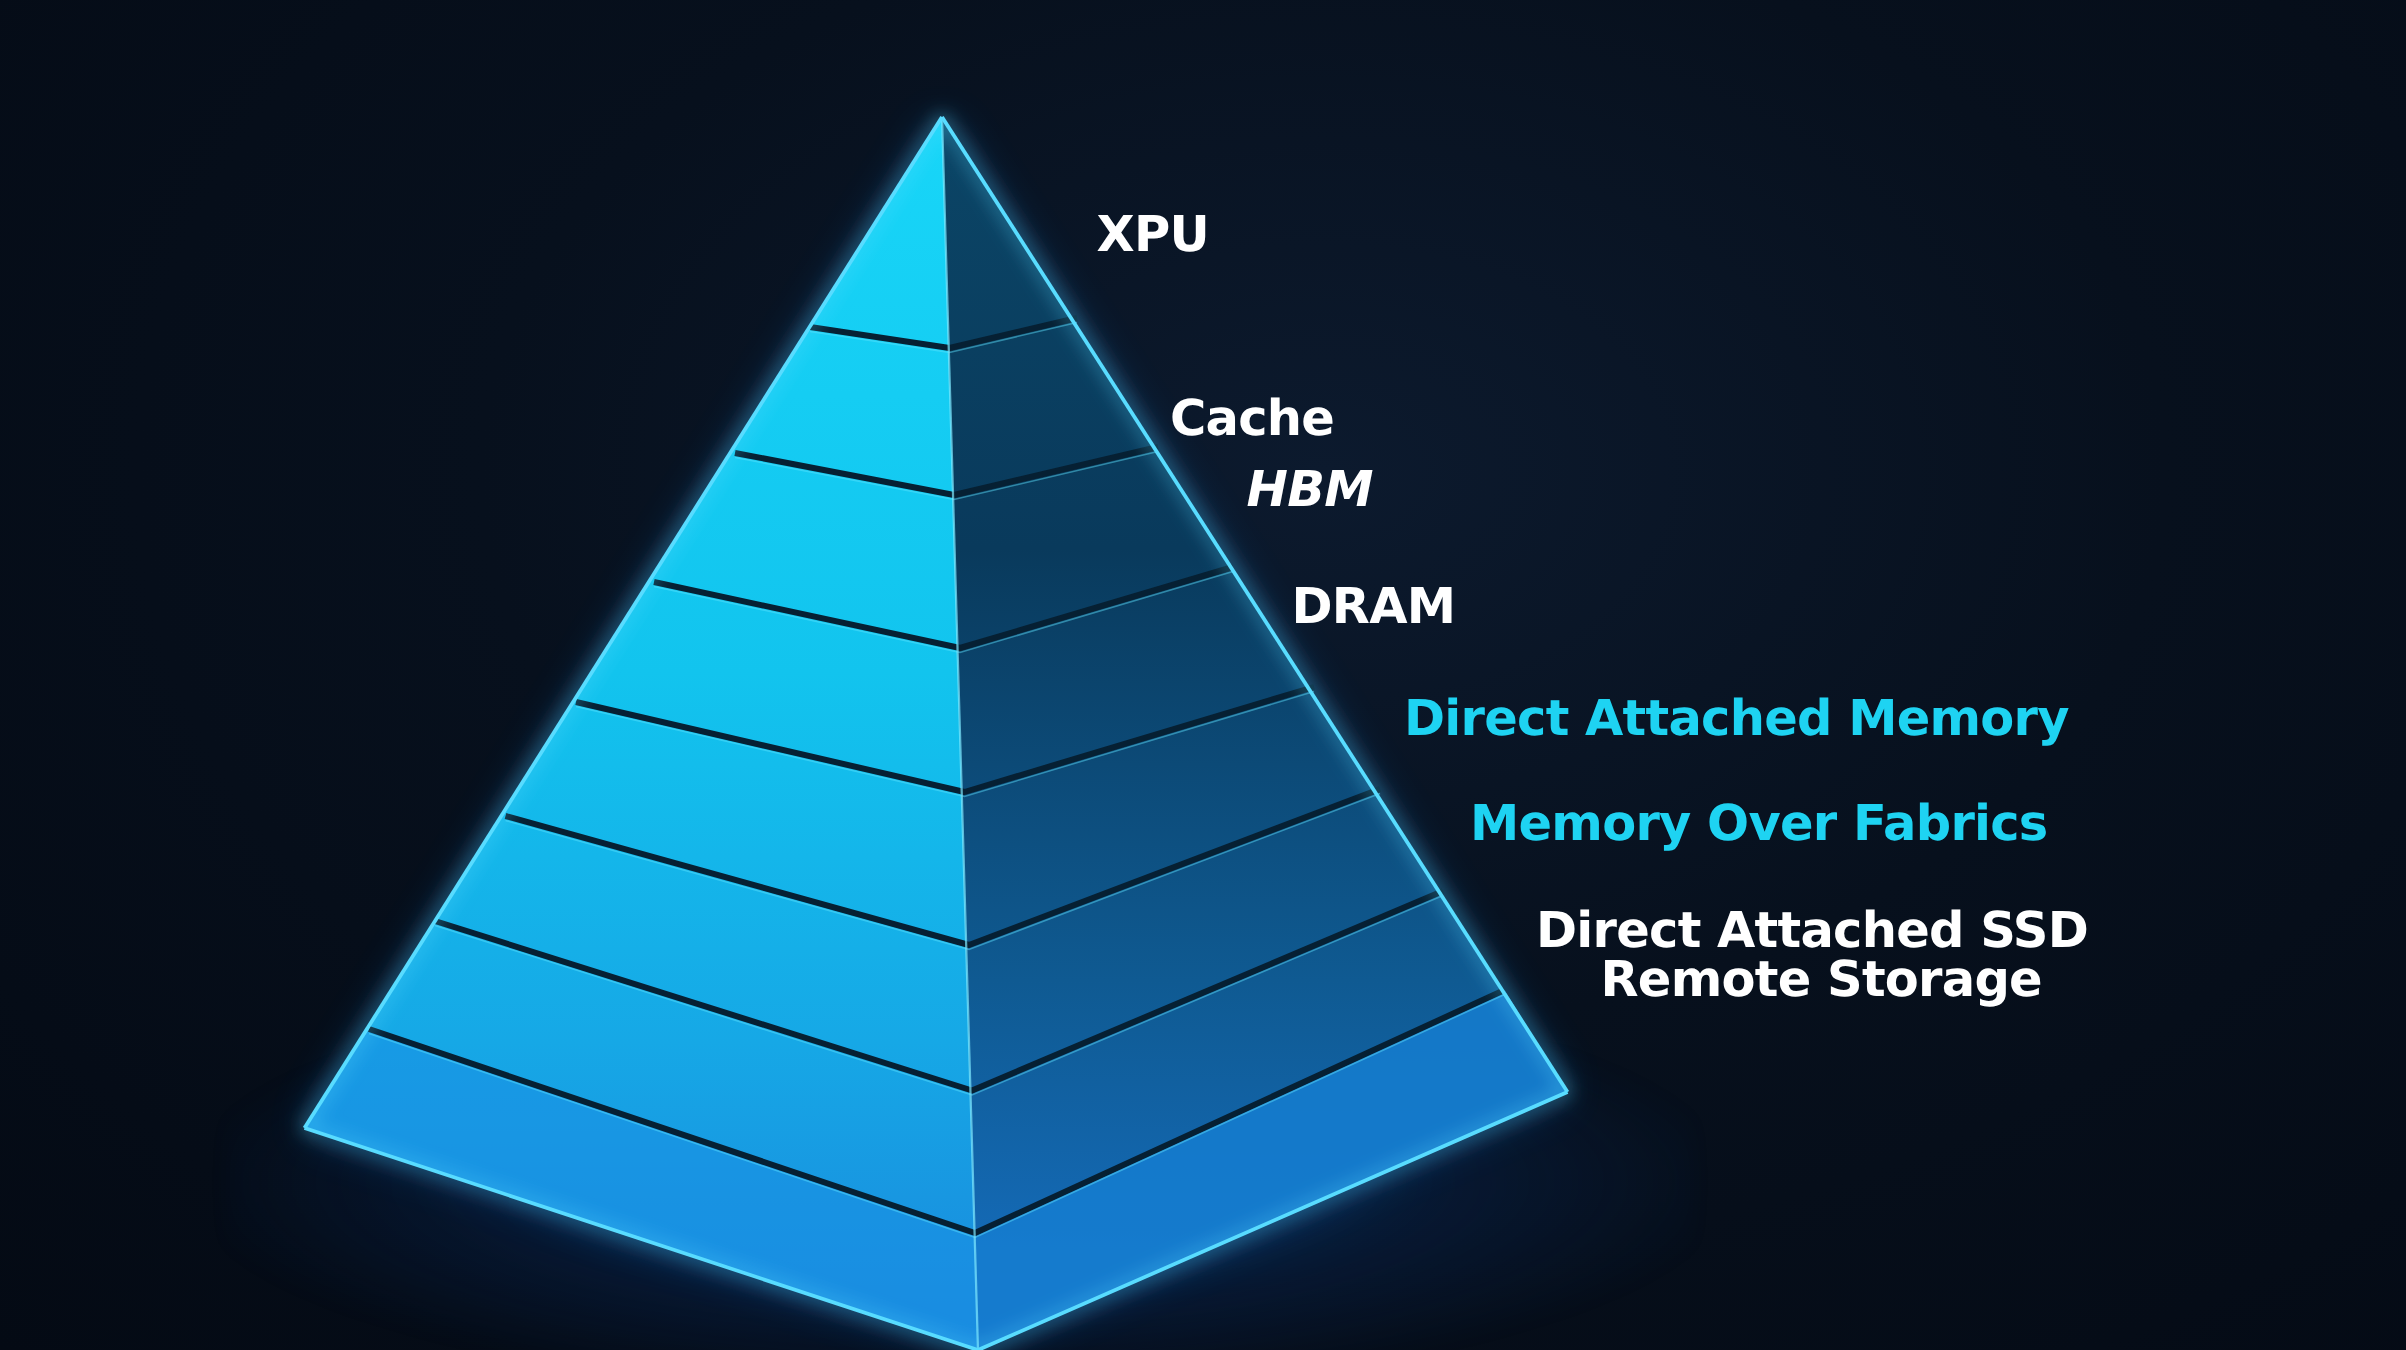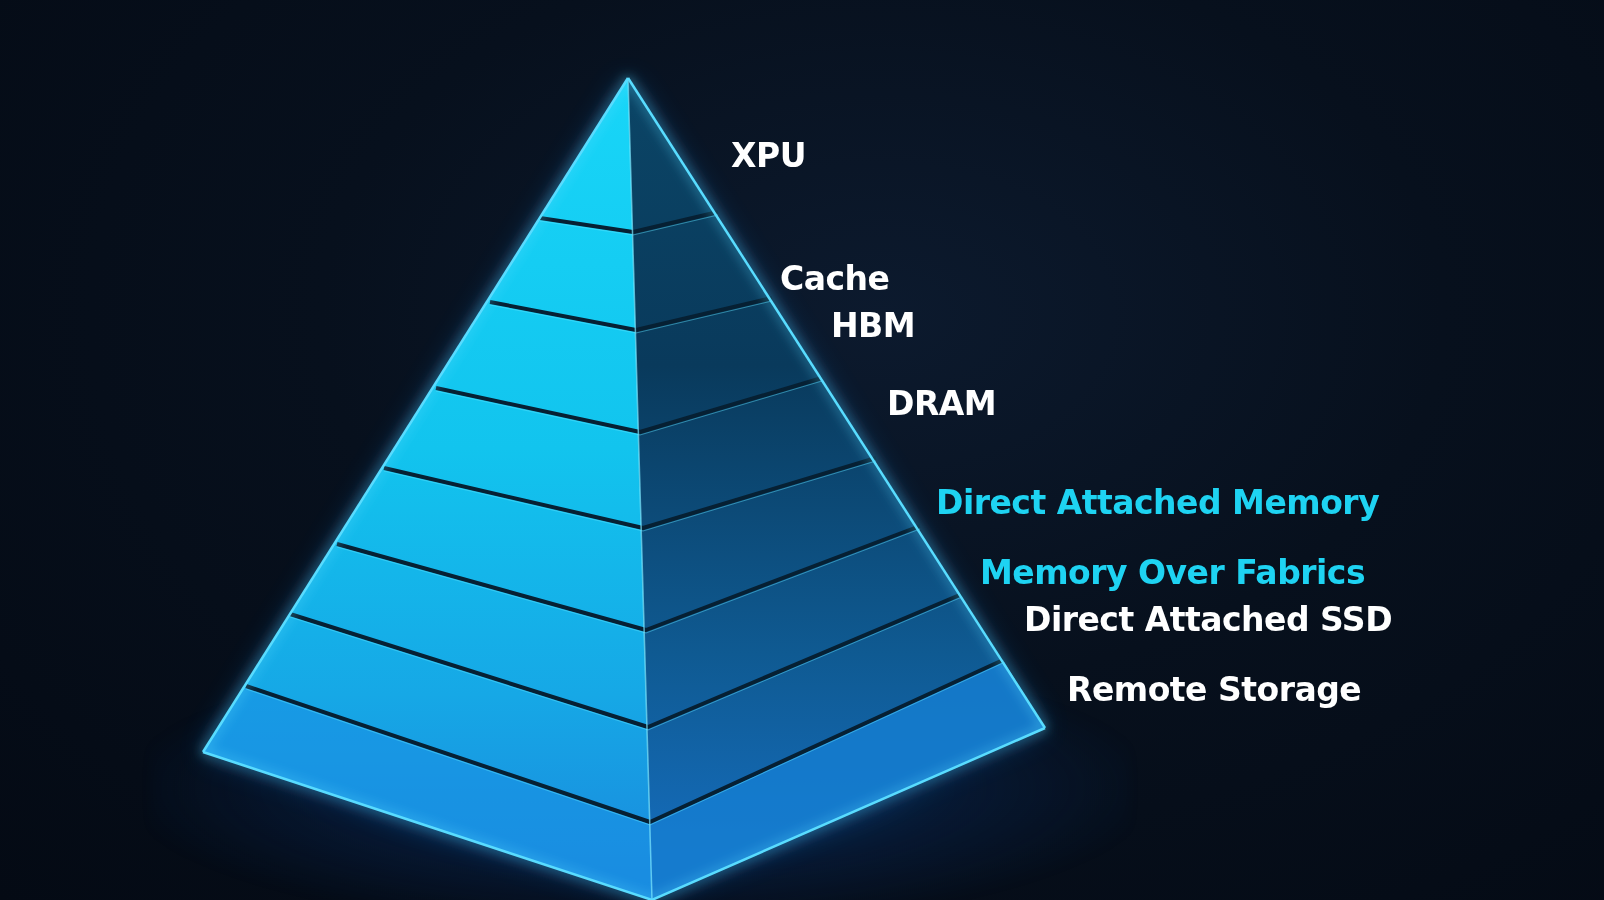--- a/index.html
+++ b/index.html
@@ -13,21 +13,21 @@
     .label {
       position: absolute;
       font-family: "DejaVu Sans", "Liberation Sans", sans-serif;
       font-weight: bold;
       font-size: 33px;
       letter-spacing: -0.5px;
       white-space: nowrap;
       line-height: 1;
     }
     .label.white { color: #ffffff; }
-    .label.cyan { color: #1ed3f2; margin-top: 24px; }
+    .label.cyan { color: #1ed3f2; }
     .glow-floor {
       position: absolute; left: 150px; top: 700px; width: 980px; height: 220px;
       background: radial-gradient(ellipse at 50% 40%, rgba(20,120,220,0.45) 0%, rgba(10,70,160,0.18) 45%, rgba(0,0,0,0) 75%);
       filter: blur(6px);
     }
   </style>
 </head>
 <body>
 
 <div id="stage">
@@ -93,19 +93,19 @@
 
     <g stroke="#59dcff" stroke-width="2.5" fill="none" filter="url(#glow)">
       <line x1="628" y1="78" x2="203" y2="752"></line>
       <line x1="628" y1="78" x2="1045" y2="728"></line>
       <polyline points="203,752 652,900 1045,728"></polyline>
     </g>
   </svg>
 
   <div class="label white" style="left:731px; top:139px;">XPU</div>
   <div class="label white" style="left:780px; top:230px;margin-top:32px;">Cache</div>
-  <div class="label white" style="left:831px; top:309px;">HBM</div>
-  <div class="label white" style="left:887px; top:387px;text-align:right;">DRAM</div>
+  <div class="label white" style="left:831px; top:309px;font-style:italic;">HBM</div>
+  <div class="label white" style="left:861px; top:387px;text-align:right;">DRAM</div>
   <div class="label cyan" style="left:936px; top:462px;">Direct Attached Memory</div>
   <div class="label cyan" style="left:980px; top:532px;text-align:right;">Memory Over Fabrics</div>
   <div class="label white" style="left:1024px; top:603px;">Direct Attached SSD</div>
-  <div class="label white" style="left:1067px; top:673px;">Remote Storage</div>
+  <div class="label white" style="left:1067px; top:636px;">Remote Storage</div>
 </div>
 
 </body></html>

